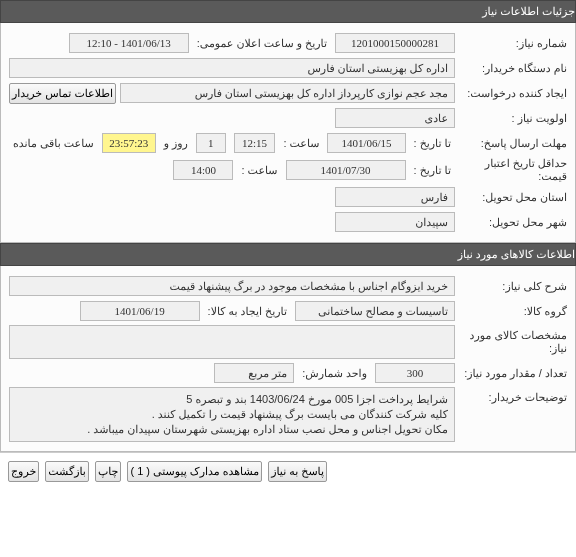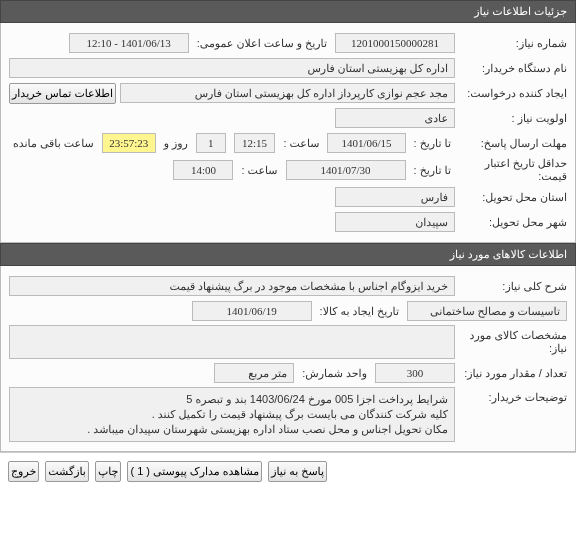--- a/index.html
+++ b/index.html
@@ -7,21 +7,21 @@
   font-family: Tahoma, Arial, sans-serif;
   font-size: 11px;
   background: #fff;
   width: 576px;
   direction: rtl;
   color: #333;
 }
 .panel-header {
   background: #5a5a5a;
   color: #fff;
-  padding: 4px 8px;
+  padding: 4px 0;
   font-size: 11px;
   border: 1px solid #444;
 }
 .panel-body {
   border: 1px solid #bbb;
   border-top: none;
   padding: 6px 8px;
   background: #fcfcfc;
 }
 .row {
@@ -175,20 +175,21 @@
   <span>اطلاعات کالاهای مورد نیاز</span>
 </div>
 <div class="panel-body">
 
   <div class="row">
     <span class="label">شرح کلی نیاز:</span>
     <span class="field wide right" style="min-height:20px">خرید ایزوگام اجناس با مشخصات موجود در برگ پیشنهاد قیمت</span>
   </div>
 
   <div class="row">
+    <span class="label">گروه کالا:</span>
     <span class="field right" style="width:160px">تاسیسات و مصالح ساختمانی</span>
     <span class="inline-label">تاریخ ایجاد به کالا:</span>
     <span class="field w120">1401/06/19</span>
   </div>
 
   <div class="row" style="align-items:flex-start">
     <span class="label" style="padding-top:4px">مشخصات کالای مورد نیاز:</span>
     <div class="textarea"></div>
   </div>
 

